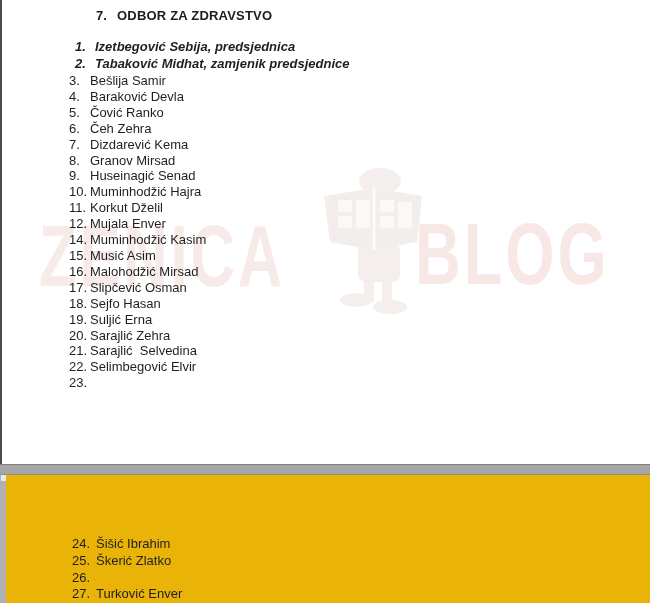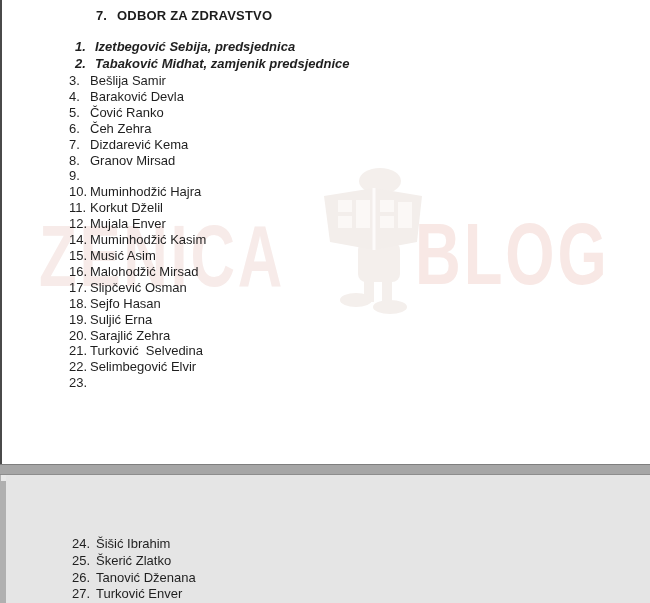--- a/index.html
+++ b/index.html
@@ -95,21 +95,21 @@
     top: 475px; left: 1px;
     width: 6px; height: 6px;
     background: #e9e9e9;
   }
 
   
   .page-2 {
     position: absolute;
     top: 475px; left: 6px;
     width: 644px; height: 128px;
-    background: #e5e5e5;
+    background: #eab308;
     overflow: hidden;
   }
   .members-2 {
     margin-top: 61px;
     margin-left: 66px;
     font-size: 13px;
   }
   .members-2 .row { line-height: 16.8px; }
   .members-2 .num { width: 24px; }
 </style>
@@ -181,20 +181,21 @@
           <li class="row">
             <span class="num">7.</span>
             <span class="name">Dizdarević Kema</span>
           </li>
           <li class="row">
             <span class="num">8.</span>
             <span class="name">Granov Mirsad</span>
           </li>
           <li class="row">
             <span class="num">9.</span>
+            <span class="name">Huseinagić Senad</span>
           </li>
           <li class="row">
             <span class="num">10.</span>
             <span class="name">Muminhodžić Hajra</span>
           </li>
           <li class="row">
             <span class="num">11.</span>
             <span class="name">Korkut Dželil</span>
           </li>
           <li class="row">
@@ -224,21 +225,21 @@
           <li class="row">
             <span class="num">19.</span>
             <span class="name">Suljić Erna</span>
           </li>
           <li class="row">
             <span class="num">20.</span>
             <span class="name">Sarajlić Zehra</span>
           </li>
           <li class="row">
             <span class="num">21.</span>
-            <span class="name">Turković  Selvedina</span>
+            <span class="name">Sarajlić  Selvedina</span>
           </li>
           <li class="row">
             <span class="num">22.</span>
             <span class="name">Selimbegović Elvir</span>
           </li>
           <li class="row">
             <span class="num">23.</span>
           </li>
         </ol>
     </div>
@@ -252,21 +253,20 @@
         <li class="row">
           <span class="num">24.</span>
           <span class="name">Šišić Ibrahim</span>
         </li>
         <li class="row">
           <span class="num">25.</span>
           <span class="name">Škerić Zlatko</span>
         </li>
         <li class="row">
           <span class="num">26.</span>
-          <span class="name">Tanović Dženana</span>
         </li>
         <li class="row">
           <span class="num">27.</span>
           <span class="name">Turković Enver</span>
         </li>
       </ol>
   </div>
 
 </div>
 

